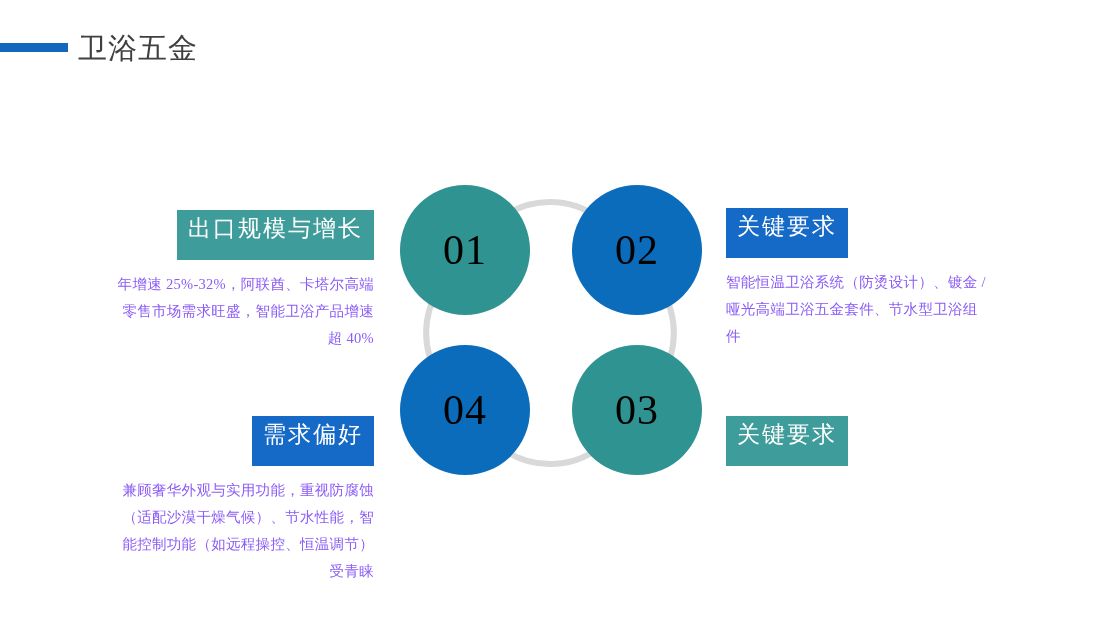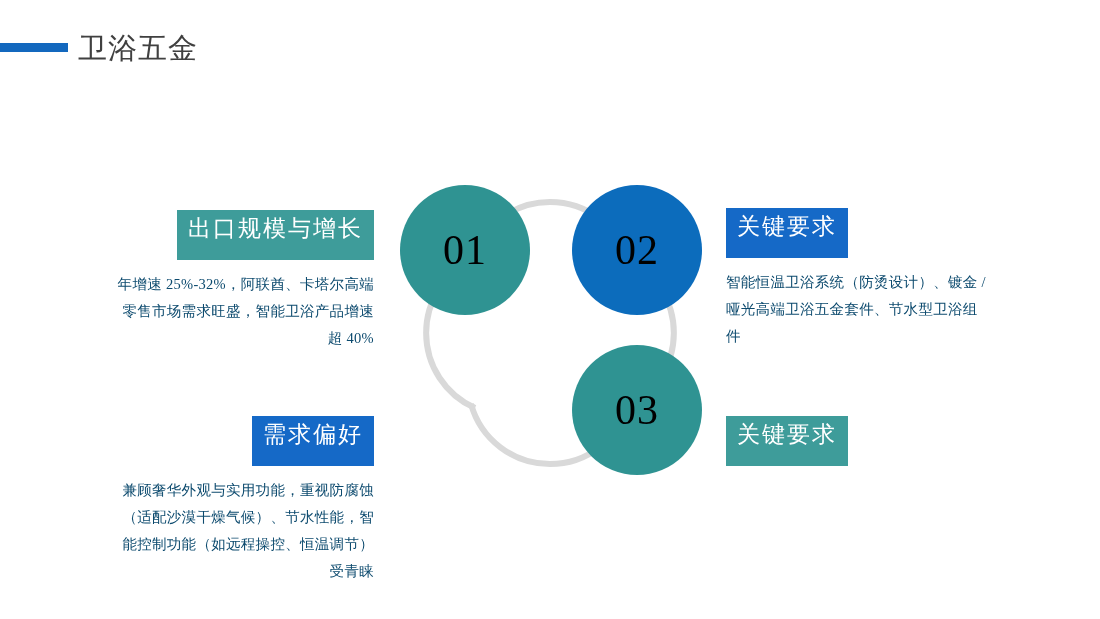--- a/index.html
+++ b/index.html
@@ -86,21 +86,21 @@
     line-height: 23px;
     padding: 7px 11px 20px 11px;
     letter-spacing: 2px;
     font-family: "Liberation Serif", "DejaVu Serif", serif;
     white-space: nowrap;
   }
   .block-body {
     margin-top: 11px;
     font-size: 14.5px;
     line-height: 27px;
-    color: #0c4a6e;
+    color: #8b5cf6;
     font-family: "Liberation Serif", "DejaVu Serif", serif;
     letter-spacing: 0.3px;
   }
 
   .block-left  { text-align: right; }
   .block-right { text-align: left;  }
 
   
   .block-b1 { left: 112px; top: 210px; }
   .block-b2 { left: 726px; top: 208px; }
@@ -140,20 +140,23 @@
 
   <div class="node node-1" style="background:#2F9392">
     <span>01</span>
   </div>
   <div class="node node-2" style="background:#0C6CBC">
     <span>02</span>
   </div>
   <div class="node node-3" style="background:#2F9392">
     <span>03</span>
   </div>
+  <div class="node node-4" style="background:#0C6CBC">
+    <span>04</span>
+  </div>
 </div>
 
 <div class="block block-left block-b1">
   <div class="block-label" style="background:#3E9C9A">出口规模与增长</div>
   <div class="block-body">年增速 25%-32%，阿联酋、卡塔尔高端零售市场需求旺盛，智能卫浴产品增速超 40%</div>
 </div>
 
 <div class="block block-right block-b2">
   <div class="block-label" style="background:#1569C7">关键要求</div>
   <div class="block-body">智能恒温卫浴系统（防烫设计）、镀金 / 哑光高端卫浴五金套件、节水型卫浴组件</div>

